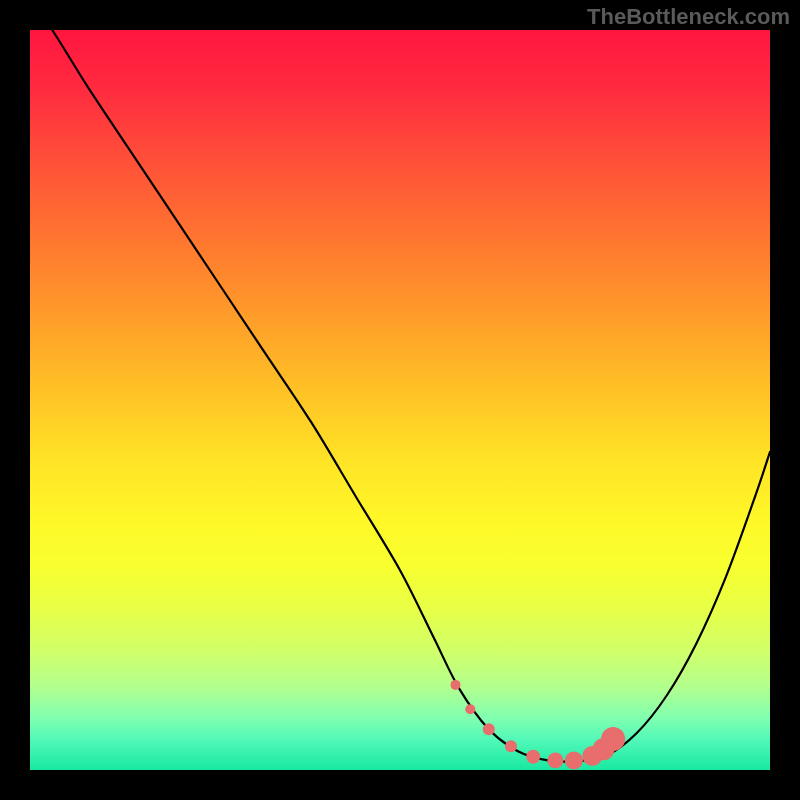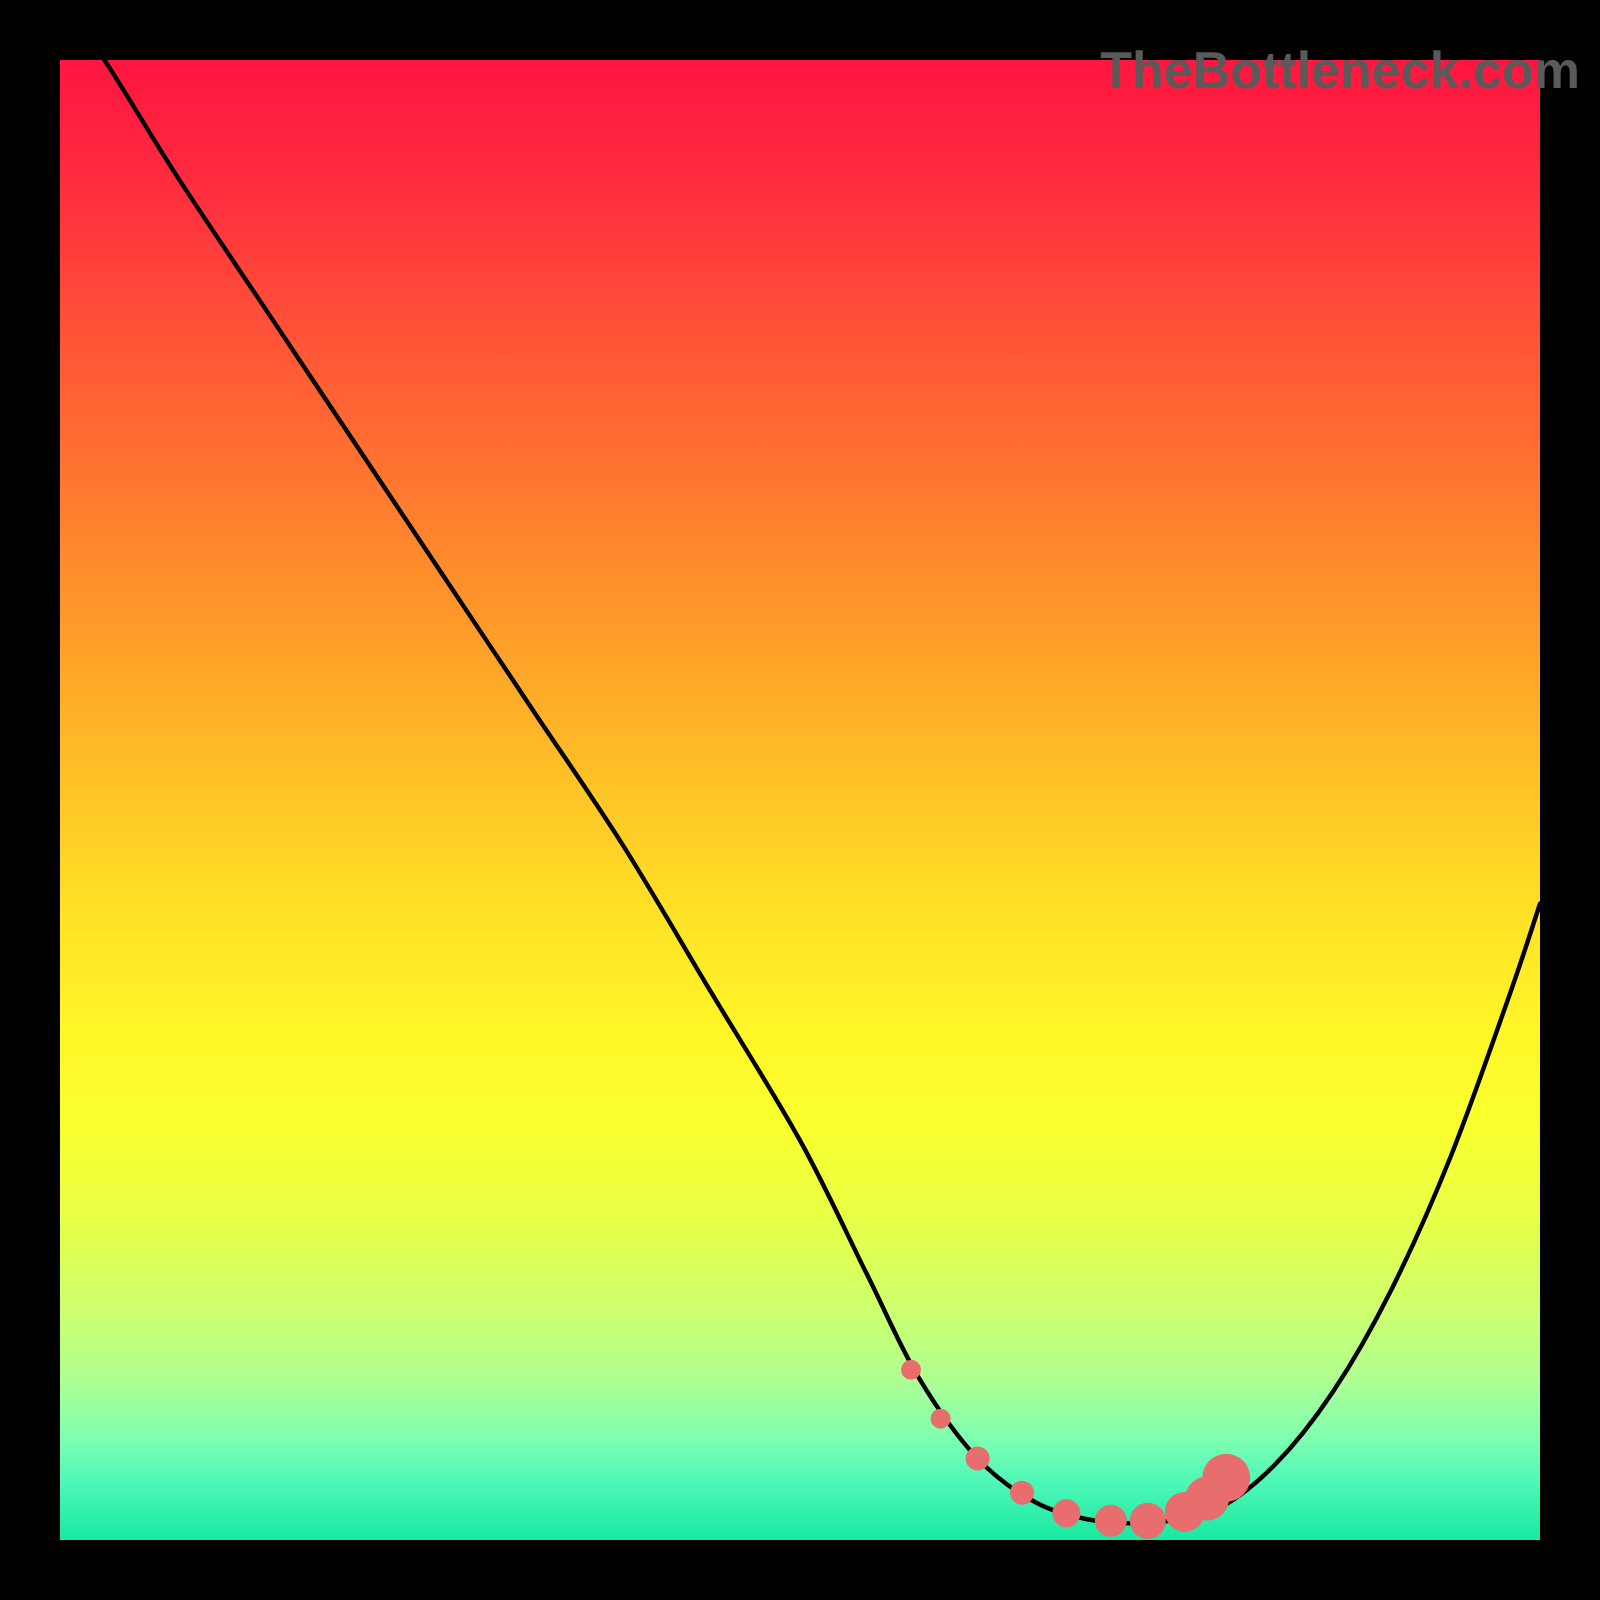--- a/index.html
+++ b/index.html
@@ -6,24 +6,24 @@
   body {
     width: 800px;
     height: 800px;
     background: #000;
     position: relative;
     overflow: hidden;
     font-family: Arial, sans-serif;
   }
   .watermark {
     position: absolute;
-    top: 20px;
+    top: 4px;
     right: 10px;
     color: #5a5a5a;
-    font-size: 26px;
+    font-size: 22px;
     font-weight: bold;
     z-index: 10;
   }
   .plot-area {
     position: absolute;
     top: 30px;
     left: 30px;
     width: 740px;
     height: 740px;
   }

